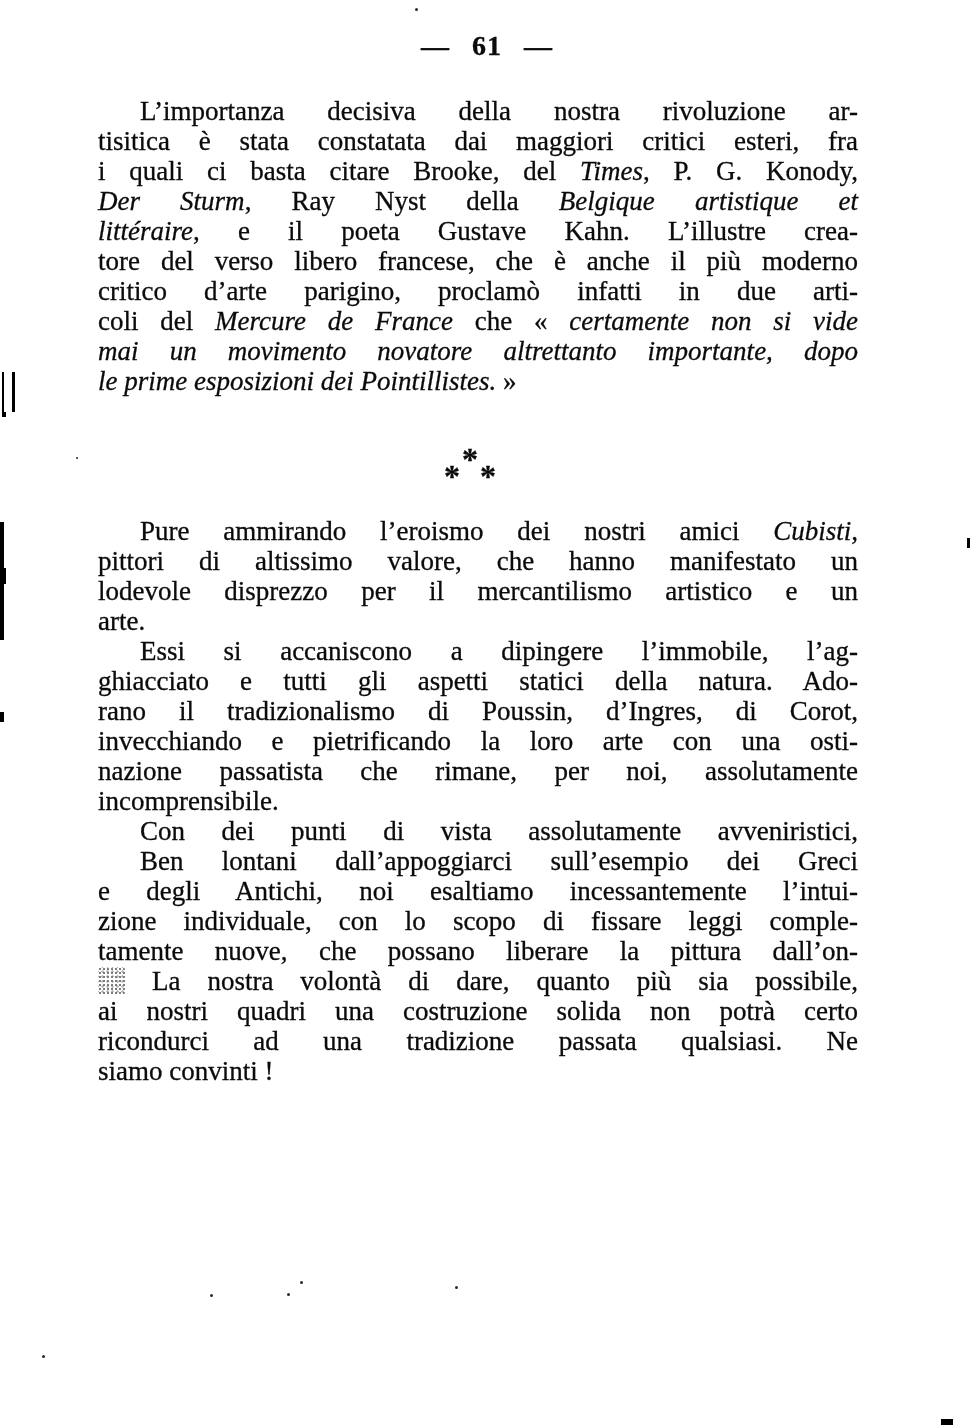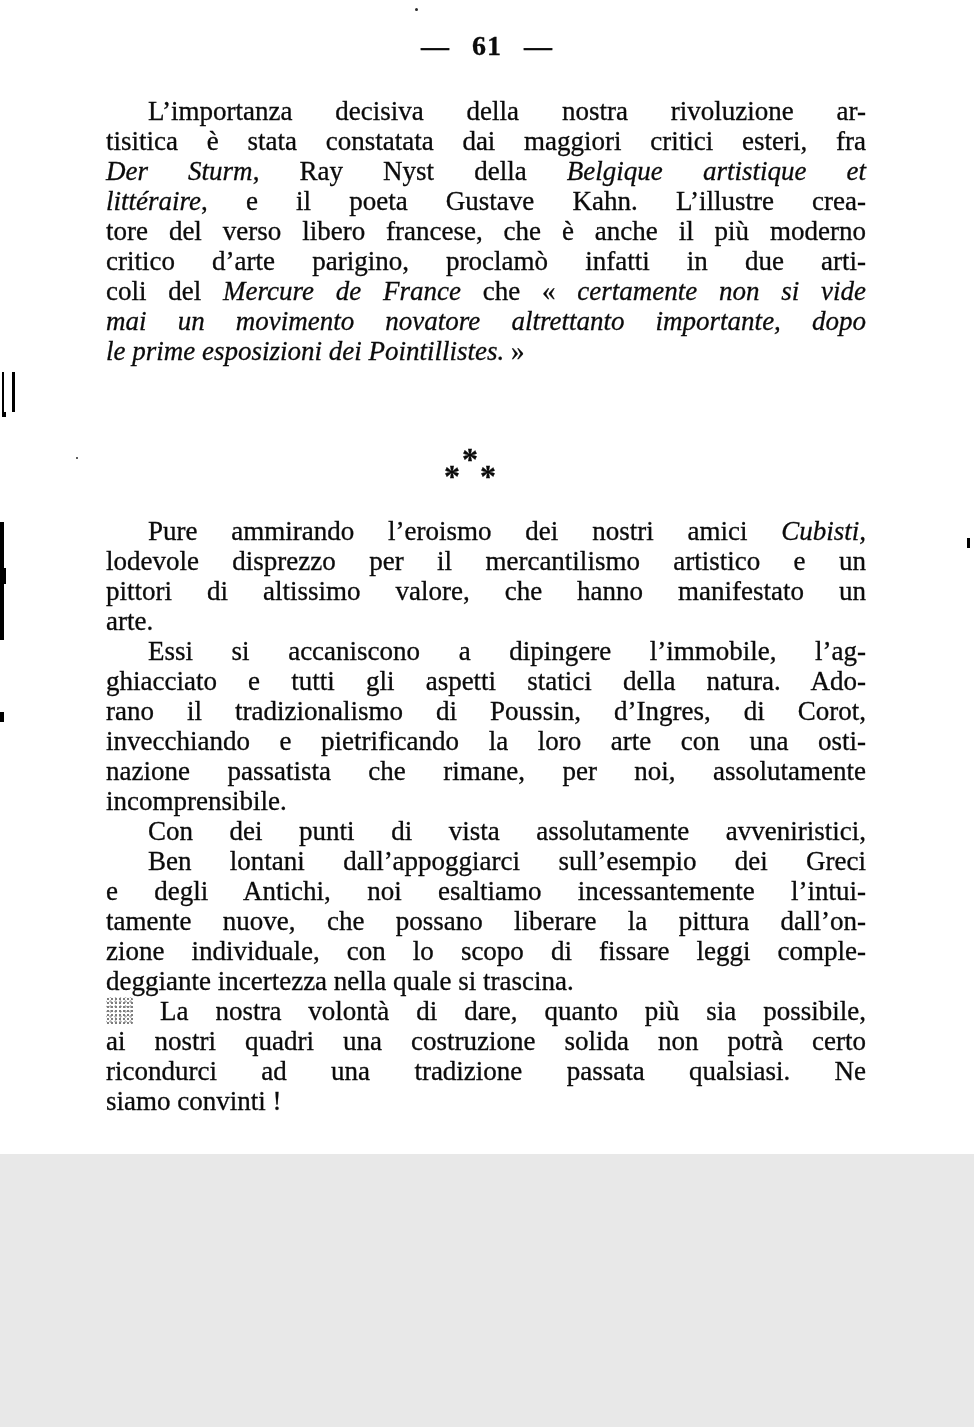--- a/index.html
+++ b/index.html
@@ -1,33 +1,33 @@
 <!DOCTYPE html>
 <html><head>
 <meta charset="utf-8">
 <style>
   html,body{margin:0;padding:0;background:#e8e8e8;}
   .page{
     position:relative;
-    width:974px;height:1154px;
+    width:974px;height:1427px;
     background:#ffffff;
     margin:0 auto;
     overflow:hidden;
     color:#0b0b0b;
     font-family:"Liberation Serif","DejaVu Serif",serif;
     -webkit-text-stroke:0.3px currentColor;
   }
   .header{
     position:absolute;top:30px;left:0;width:100%;
     text-align:center;
     font-size:28px;font-weight:bold;line-height:32px;
     word-spacing:14px;letter-spacing:1px;
   }
   .text-block{
-    position:absolute;left:106px;width:760px;
+    position:absolute;left:98px;width:760px;
     font-size:27px;
   }
   #block-body1{top:96px;}
   #block-body2{top:516px;}
   .line{
     height:30px;line-height:30px;
     text-align:justify;text-align-last:justify;
     white-space:normal;
   }
   .line.indent{text-indent:42px;}
@@ -66,51 +66,51 @@
 </head>
 <body>
 
 <div class="page">
 
   <div class="header">— 61 —</div>
 
   <div class="text-block" id="block-body1">
       <div class="line indent"><span>L’importanza decisiva della nostra rivoluzione ar-</span></div>
       <div class="line"><span>tisitica è stata constatata dai maggiori critici esteri, fra</span></div>
+      <div class="line"><span>i quali ci basta citare Brooke, del </span><span class="it">Times</span><span>, P. G. Konody,</span></div>
       <div class="line"><span class="it">Der Sturm</span><span>, Ray Nyst della </span><span class="it">Belgique artistique et</span></div>
       <div class="line"><span class="it">littéraire</span><span>, e il poeta Gustave Kahn. L’illustre crea-</span></div>
       <div class="line"><span>tore del verso libero francese, che è anche il più moderno</span></div>
       <div class="line"><span>critico d’arte parigino, proclamò infatti in due arti-</span></div>
       <div class="line"><span>coli del </span><span class="it">Mercure de France</span><span> che « </span><span class="it">certamente non si vide</span></div>
       <div class="line"><span class="it">mai un movimento novatore altrettanto importante, dopo</span></div>
       <div class="line last"><span class="it">le prime esposizioni dei Pointillistes.</span><span> »</span></div>
     </div>
 
   <div class="asterism">
     <div class="ast-row ast-row1">*</div>
     <div class="ast-row ast-row2">* *</div>
   </div>
 
   <div class="text-block" id="block-body2">
       <div class="line indent"><span>Pure ammirando l’eroismo dei nostri amici </span><span class="it">Cubisti,</span></div>
+      <div class="line"><span>pittori di altissimo valore, che hanno manifestato un</span></div>
       <div class="line"><span>lodevole disprezzo per il mercantilismo artistico e un</span></div>
-      <div class="line"><span>pittori di altissimo valore, che hanno manifestato un</span></div>
       <div class="line last"><span>arte.</span></div>
       <div class="line indent"><span>Essi si accaniscono a dipingere l’immobile, l’ag-</span></div>
       <div class="line"><span>ghiacciato e tutti gli aspetti statici della natura. Ado-</span></div>
       <div class="line"><span>rano il tradizionalismo di Poussin, d’Ingres, di Corot,</span></div>
       <div class="line"><span>invecchiando e pietrificando la loro arte con una osti-</span></div>
       <div class="line"><span>nazione passatista che rimane, per noi, assolutamente</span></div>
       <div class="line last"><span>incomprensibile.</span></div>
       <div class="line indent"><span>Con dei punti di vista assolutamente avveniristici,</span></div>
       <div class="line indent"><span>Ben lontani dall’appoggiarci sull’esempio dei Greci</span></div>
       <div class="line"><span>e degli Antichi, noi esaltiamo incessantemente l’intui-</span></div>
+      <div class="line"><span>zione individuale, con lo scopo di fissare leggi comple-</span></div>
       <div class="line"><span>tamente nuove, che possano liberare la pittura dall’on-</span></div>
-      <div class="line"><span>zione individuale, con lo scopo di fissare leggi comple-</span></div>
-      <div class="line last"><span>deggiante incertezza nella quale si trascina.</span></div>
       <div class="line"><span class="smudge"></span><span> La nostra volontà di dare, quanto più sia possibile,</span></div>
       <div class="line"><span>ai nostri quadri una costruzione solida non potrà certo</span></div>
       <div class="line"><span>ricondurci ad una tradizione passata qualsiasi. Ne</span></div>
       <div class="line last"><span>siamo convinti !</span></div>
     </div>
 
   <div class="mark-double-tick"></div>
   <div class="mark-tick-dot"></div>
   <div class="mark-bar"></div>
   <div class="mark-bar-bump"></div>

